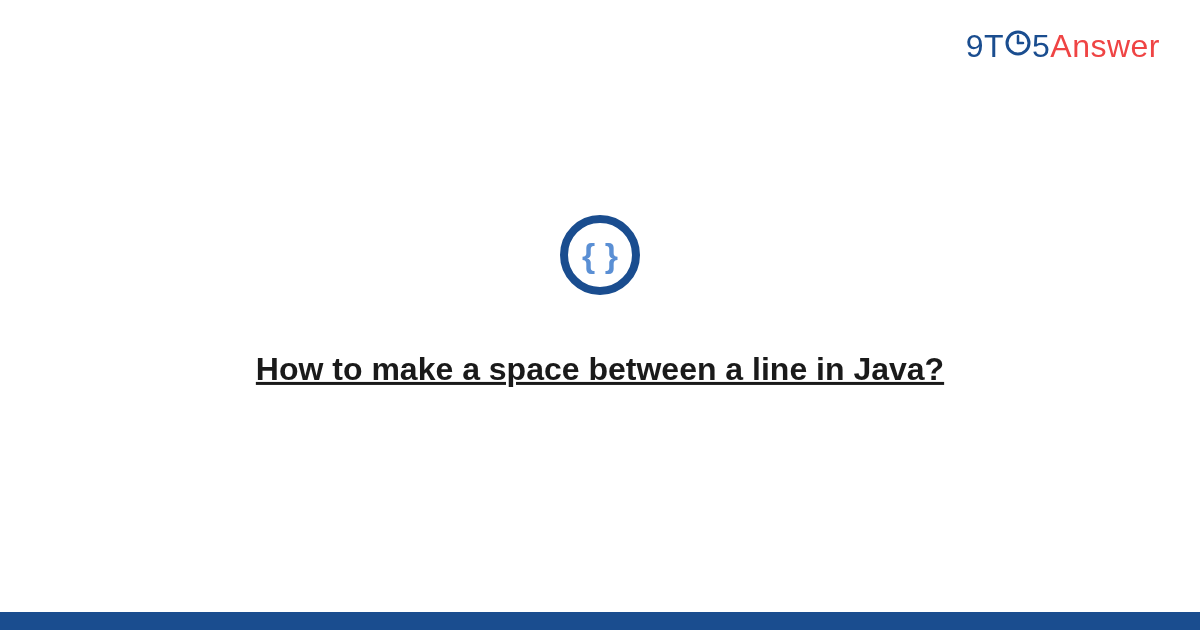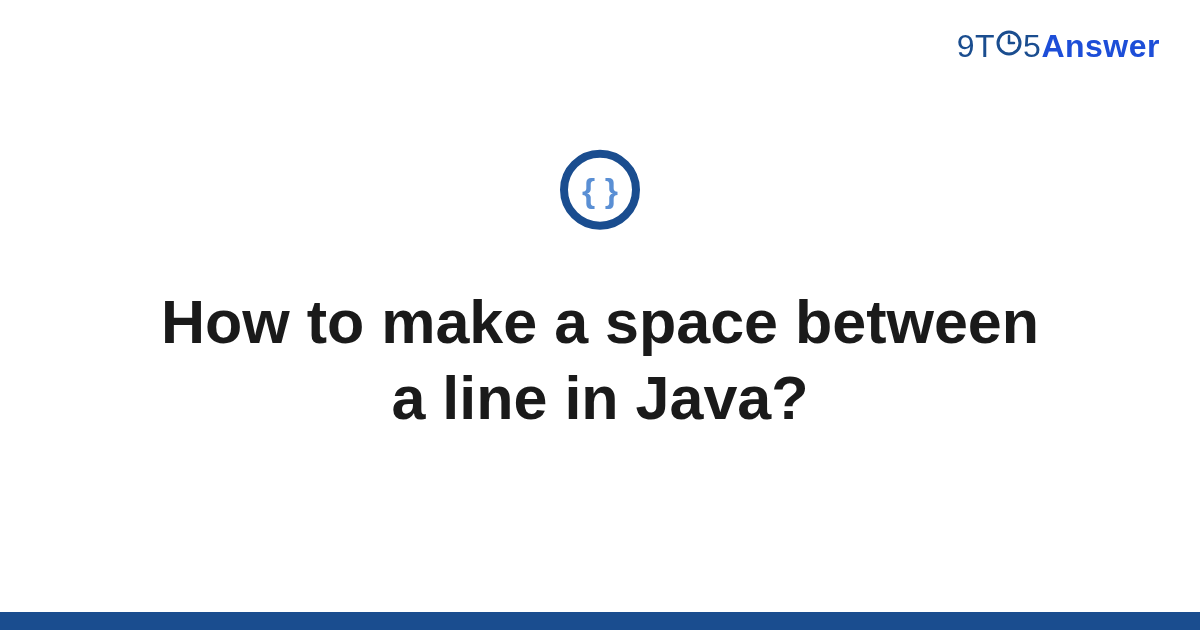--- a/index.html
+++ b/index.html
@@ -36,42 +36,43 @@
       display: inline-block;
       vertical-align: middle;
       position: relative;
       top: -2px;
     }
     .logo .five {
       color: #1a4d8f;
       font-weight: 500;
     }
     .logo .answer {
-      color: #1d4ed8;
-      font-weight: 700;
+      color: #ef4444;
+      font-weight: 400;
     }
     .center-content {
       position: absolute;
       top: 50%;
       left: 50%;
       transform: translate(-50%, -58%);
       text-align: center;
       width: 100%;
     }
     .badge {
       display: inline-block;
       margin-bottom: 48px;
     }
     .question-title {
-      font-size: 61px;
+      font-size: 32px;
       font-weight: 700;
       color: #1a1a1a;
       line-height: 1.25;
       max-width: 900px;
       margin: 0 auto;
+      text-decoration: underline;
     }
     .bottom-bar {
       position: absolute;
       bottom: 0;
       left: 0;
       width: 100%;
       height: 18px;
       background: #1a4d8f;
     }
   </style>

